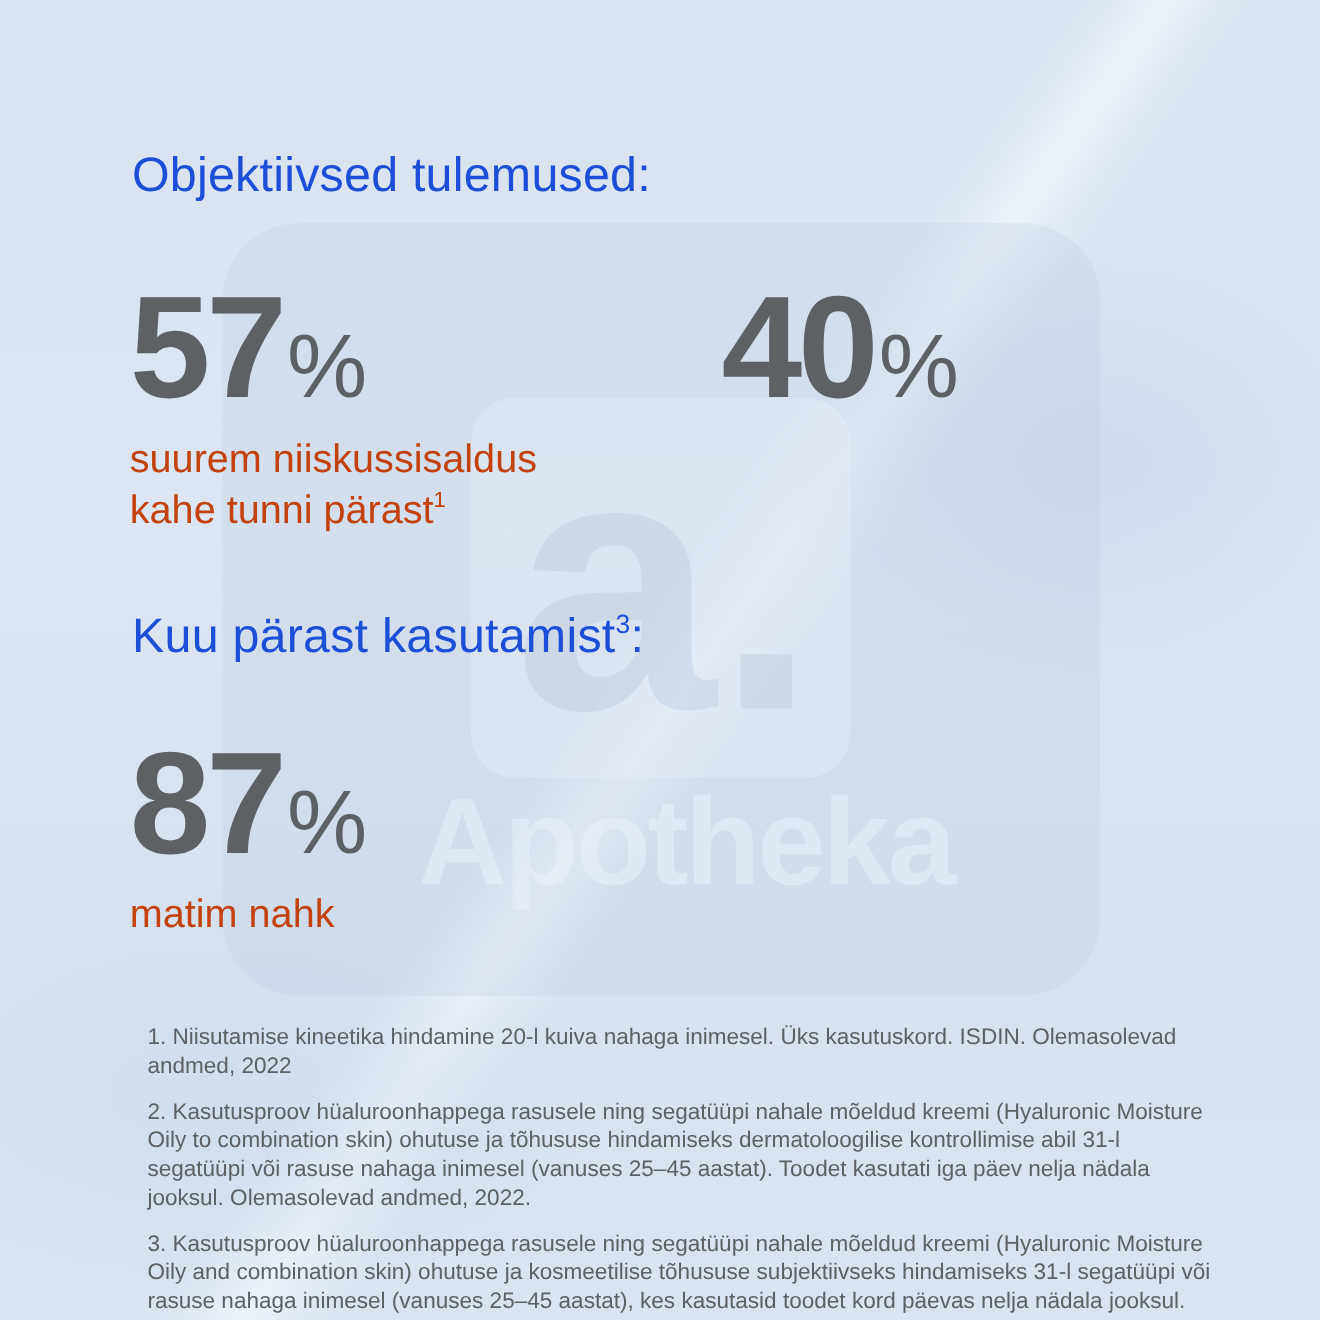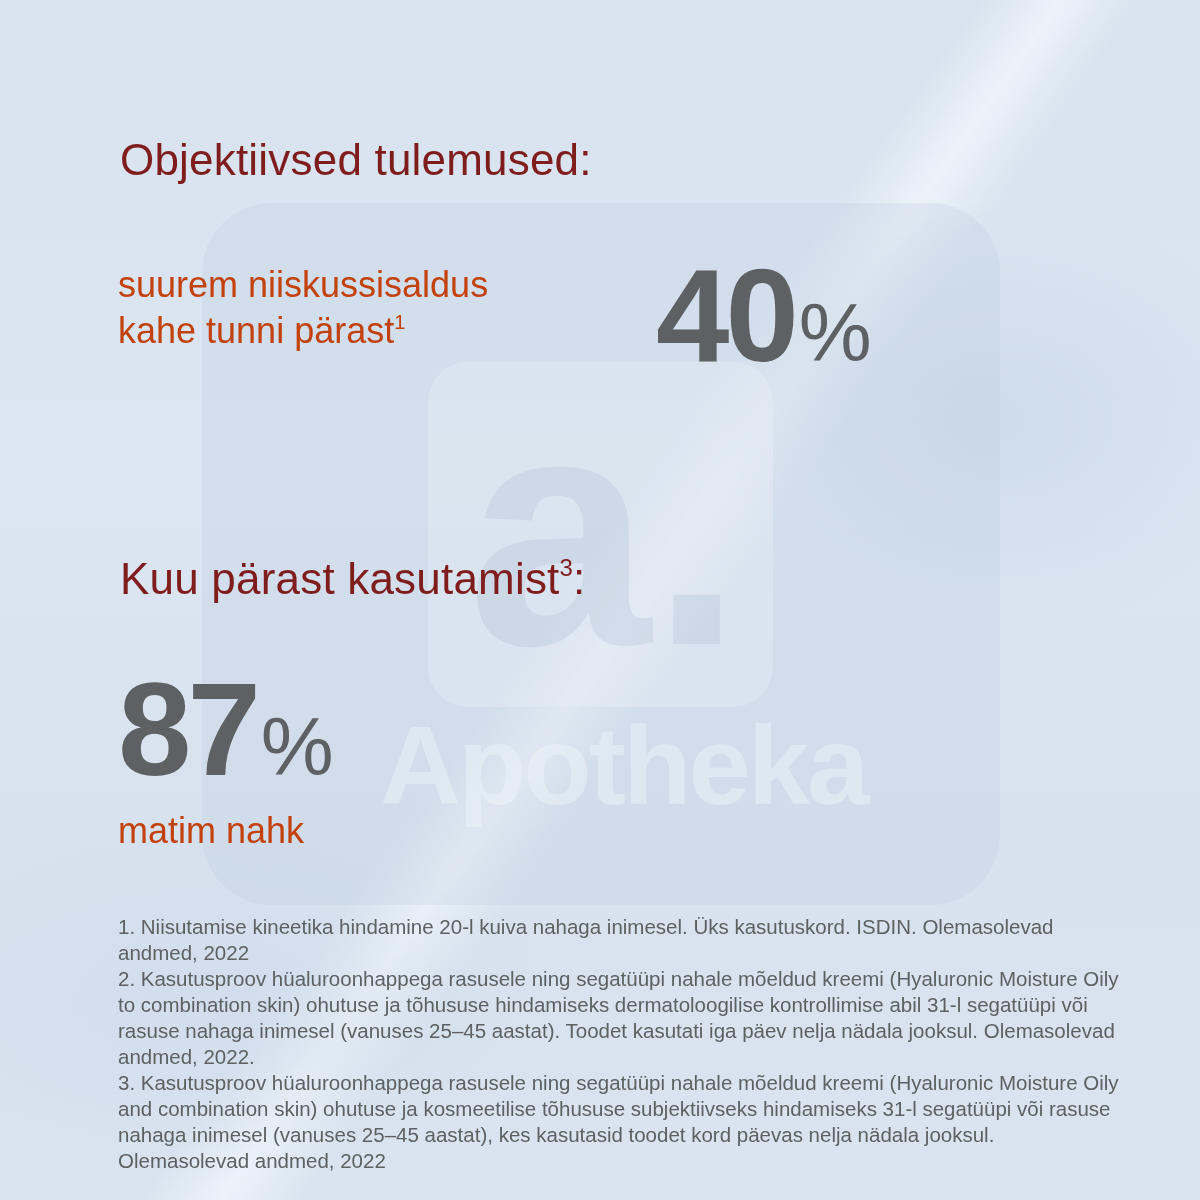--- a/index.html
+++ b/index.html
@@ -26,45 +26,46 @@
       font: bold 330px/300px "Liberation Sans", sans-serif; color: rgba(180,196,214,0.35);
       text-align: center;
     }
     .wm-text {
       position: absolute; left: 380px; top: 710px; width: 470px;
       font: bold 112px/1 "Liberation Sans", sans-serif; color: rgba(236,243,250,0.5);
       letter-spacing: -3px; text-align: left;
     }
     .h {
       position: absolute; left: 120px; font-size: 44px; font-weight: normal;
-      margin: 0; line-height: 1; color: #7f1d1d; letter-spacing: 0.2px;
+      margin: 0; line-height: 1; color: #1d4ed8; letter-spacing: 0.2px;
     }
     .stat { position: absolute; }
     .num { font-size: 132px; font-weight: bold; line-height: 1; letter-spacing: -4px; color: #5d6163; }
     .pct { font-size: 82px; font-weight: normal; margin-left: 4px; color: #5d6163; }
     .desc { font-size: 36px; line-height: 46px; margin-top: 12px; color: #c2410c; }
     .desc sup { font-size: 20px; vertical-align: 14px; line-height: 0; }
     .h sup { font-size: 24px; vertical-align: 18px; line-height: 0; }
     .notes {
       position: absolute; left: 118px; top: 914px; width: 1010px;
       font-size: 20.5px; line-height: 26px; color: #5d6163;
     }
-    .notes p { margin: 0; }
+    .notes p { margin: 16px; }
   </style>
 </head>
 <body>
 
 <div class="wm-box"></div>
 <div class="wm-inner"></div>
 <div class="wm-a">a.</div>
 <div class="wm-text">Apotheka</div>
 
 <h1 class="h" style="top:138px">Objektiivsed tulemused:</h1>
 
 <div class="stat" style="left:118px; top:250px">
+  <div><span class="num">57</span><span class="pct">%</span></div>
   <div class="desc">
     <div>suurem niiskussisaldus</div>
     <div><span>kahe tunni pärast</span><sup>1</sup></div>
   </div>
 </div>
 
 <div class="stat" style="left:656px; top:250px">
   <div><span class="num">40</span><span class="pct">%</span></div>
   <div class="desc">
   </div>

